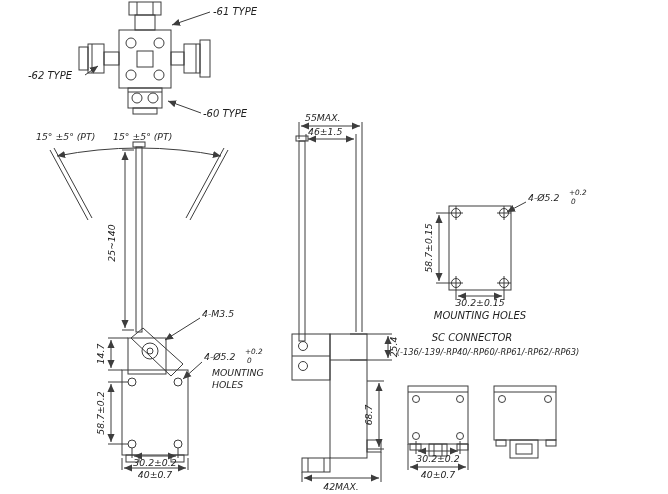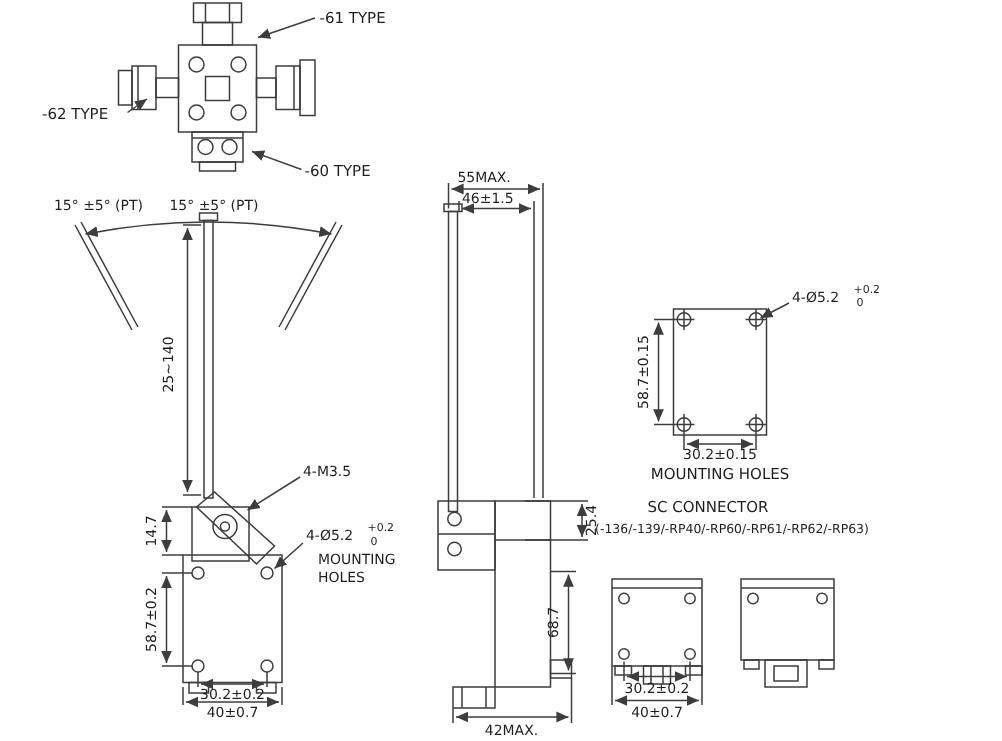--- a/index.html
+++ b/index.html
@@ -1,17 +1,17 @@
 <!DOCTYPE html>
 <html><head>
 <meta charset="utf-8">
 <style>
   html,body { margin:0; padding:0; background:#ffffff; }
   #stage { position:relative; width:596px; height:494px; background:#ffffff; overflow:hidden;
-           font-family:"DejaVu Sans", sans-serif; }
+           font-family:"DejaVu Sans", sans-serif;font-style:italic; }
   svg { display:block; }
   svg g.ln, svg .ln { stroke:#3d3d3d; fill:none; stroke-width:1; stroke-linecap:butt; }
   svg text { font-family:"DejaVu Sans", sans-serif; font-size:10px; fill:#1f1f1f; stroke:none; }
   svg text.dim { font-size:9.3px; }
   svg text.sup { font-size:7.3px; }
   svg text.tiny { font-size:8.3px; }
   svg text.mid { text-anchor:middle; }
 </style>
 </head>
 <body>

